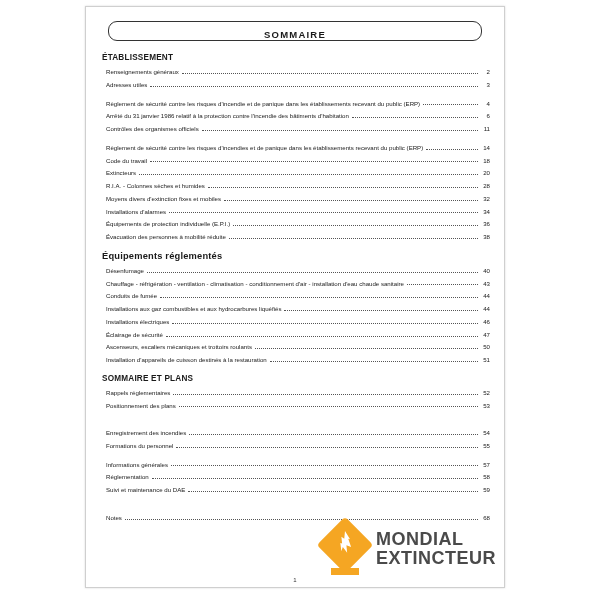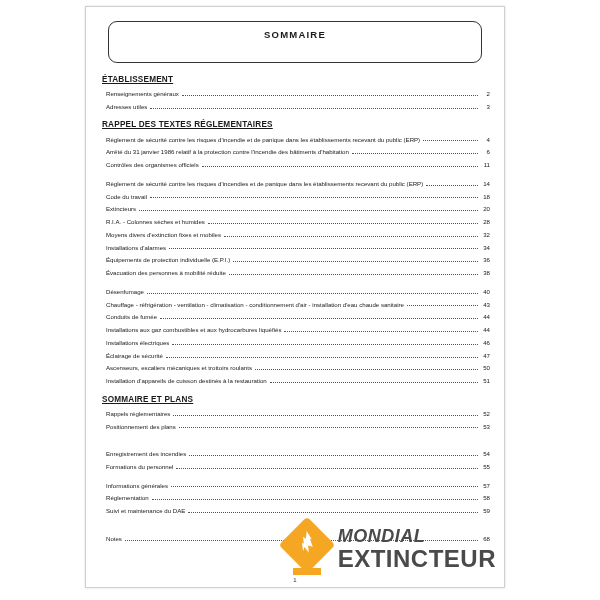--- a/index.html
+++ b/index.html
@@ -27,38 +27,37 @@
     box-sizing: border-box;
     overflow: hidden;
   }
   .page-inner {
     padding: 12px 14px 0 14px;
   }
   .sommaire-box {
     border: 1.5px solid #333;
     border-radius: 9px;
     text-align: center;
-    padding: 7px 0 22px 0;
+    padding: 7px 0 0 0;
     margin: 2px 8px 12px 8px;
   }
   .sommaire-box .title {
     font-size: 9.5px;
     font-weight: bold;
     letter-spacing: 1.2px;
   }
   .section {
     margin-bottom: 10px;
   }
   .section-head {
     font-weight: bold;
     font-size: 8.2px;
     letter-spacing: 0.2px;
     margin: 0 0 5px 2px;
     text-transform: none;
-    text-decoration: underline;
   }
   .section-head.big {
     font-size: 9.3px;
   }
   .entry {
     display: flex;
     align-items: flex-end;
     font-size: 6.1px;
     line-height: 1.05;
     margin: 0 0 4.2px 6px;
@@ -126,24 +125,23 @@
     background: #f5a623;
   }
   .wm-text {
     line-height: 1.05;
   }
   .wm-text .l1 {
     font-size: 18px;
     font-weight: bold;
     color: #4a4a4a;
     letter-spacing: 0.5px;
-    font-style: italic;
   }
   .wm-text .l2 {
-    font-size: 24px;
+    font-size: 18px;
     font-weight: bold;
     color: #4a4a4a;
     letter-spacing: 0.5px;
   }
   .folio {
     position: absolute;
     left: 0;
     right: 0;
     bottom: 4px;
     text-align: center;
@@ -169,21 +167,20 @@
             <span class="dots"></span>
             <span class="page-num">2</span>
           </div>
           <div class="entry">
             <span class="label">Adresses utiles</span>
             <span class="dots"></span>
             <span class="page-num">3</span>
           </div>
         </div>
         <div class="section">
-          <div class="section-head">RAPPEL DES TEXTES RÉGLEMENTAIRES</div>
           <div class="entry">
             <span class="label">Règlement de sécurité contre les risques d'incendie et de panique dans les établissements recevant du public (ERP)</span>
             <span class="dots"></span>
             <span class="page-num">4</span>
           </div>
           <div class="entry">
             <span class="label">Arrêté du 31 janvier 1986 relatif à la protection contre l'incendie des bâtiments d'habitation</span>
             <span class="dots"></span>
             <span class="page-num">6</span>
           </div>
@@ -229,20 +226,21 @@
             <span class="dots"></span>
             <span class="page-num">36</span>
           </div>
           <div class="entry">
             <span class="label">Évacuation des personnes à mobilité réduite</span>
             <span class="dots"></span>
             <span class="page-num">38</span>
           </div>
         </div>
         <div class="section">
+          <div class="section-head big">Équipements réglementés</div>
           <div class="entry">
             <span class="label">Désenfumage</span>
             <span class="dots"></span>
             <span class="page-num">40</span>
           </div>
           <div class="entry">
             <span class="label">Chauffage - réfrigération - ventilation - climatisation - conditionnement d'air - installation d'eau chaude sanitaire</span>
             <span class="dots"></span>
             <span class="page-num">43</span>
           </div>

